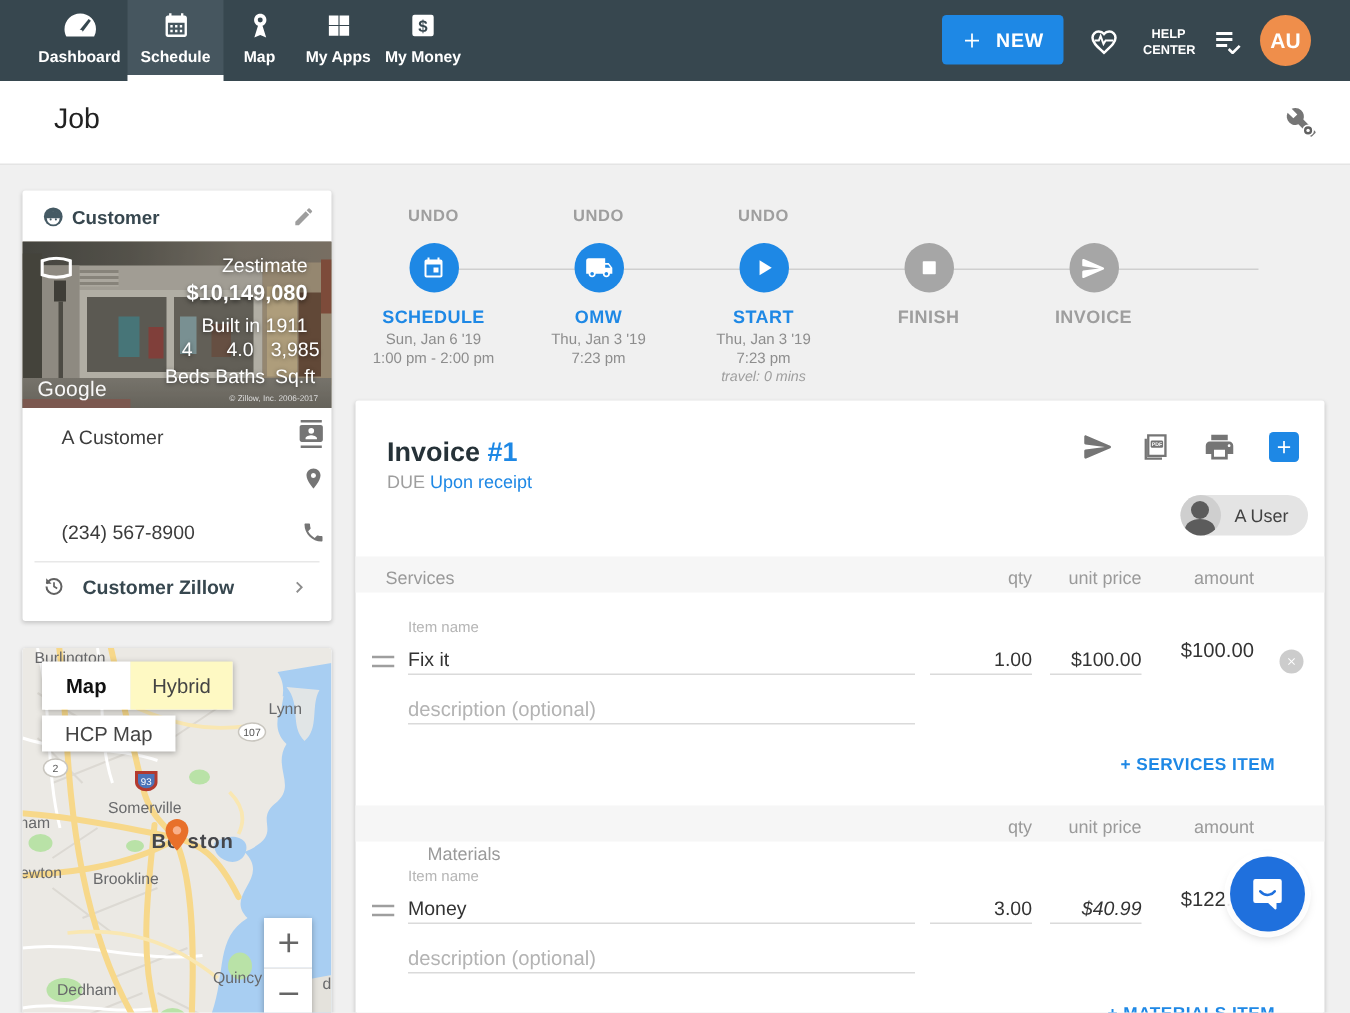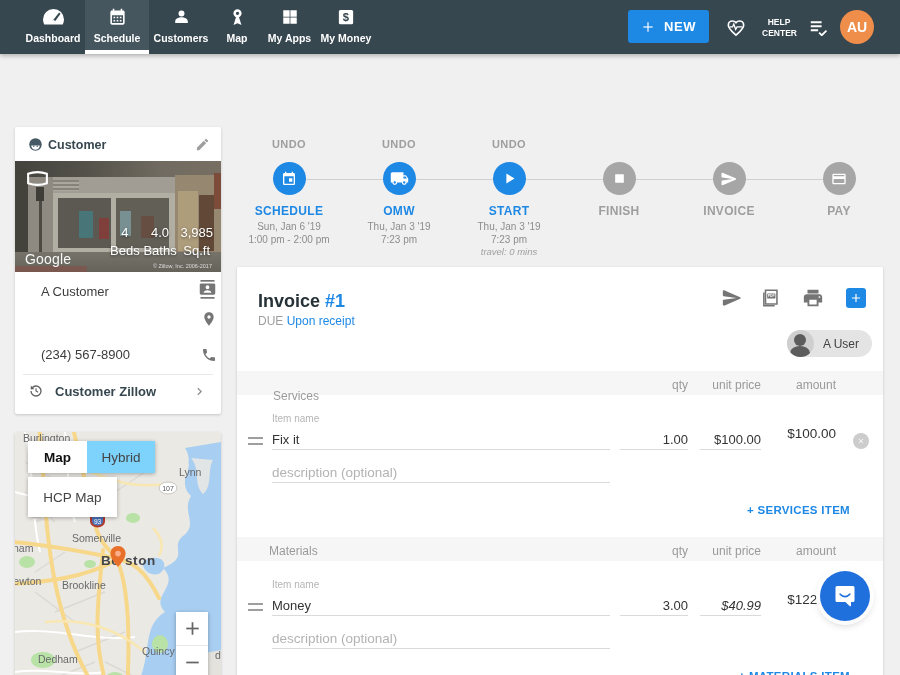--- a/index.html
+++ b/index.html
@@ -67,29 +67,20 @@
           <div class="tlabel">Dashboard</div>
         </div>
       <div class="tab active">
           <div class="ticon">
             <svg width="19" height="19" viewBox="0 0 24 24" fill="#fff">
               <path d="M19 3h-1V1h-2v2H8V1H6v2H5c-1.1 0-2 .9-2 2v14c0 1.1.9 2 2 2h14c1.1 0 2-.9 2-2V5c0-1.1-.9-2-2-2zm0 16H5V9h14v10zM7 11h2v2H7zm4 0h2v2h-2zm4 0h2v2h-2zm-8 4h2v2H7zm4 0h2v2h-2zm4 0h2v2h-2z"></path>
             </svg>
           </div>
           <div class="tlabel">Schedule</div>
         </div>
-      <div class="tab">
-          <div class="ticon">
-            <svg width="21" height="21" viewBox="0 0 24 24" fill="#fff">
-              <circle cx="12" cy="7.4" r="3.4"></circle>
-              <path d="M12 11.8c-3.6 0-7.2 1.8-7.2 4.6v1.8h14.4v-1.8c0-2.8-3.6-4.6-7.2-4.6z"></path>
-            </svg>
-          </div>
-          <div class="tlabel">Customers</div>
-        </div>
       <div class="tab" style="width:48px">
           <div class="ticon">
             <svg width="19" height="19" viewBox="0 0 24 24" fill="#fff">
               <path d="M12 1.5c-2.9 0-5.2 2.3-5.2 5.2 0 2.2 1.4 4.1 3.3 4.9L7 21.5l5-2.1 5 2.1-3.1-9.9c1.9-.8 3.3-2.7 3.3-4.9 0-2.9-2.3-5.2-5.2-5.2zm0 3.1a2.1 2.1 0 110 4.2 2.1 2.1 0 010-4.2z"></path>
             </svg>
           </div>
           <div class="tlabel">Map</div>
         </div>
       <div class="tab" style="width:57px">
           <div class="ticon">
@@ -118,20 +109,28 @@
           <path d="M12 20.2l-1.3-1.2C6 14.7 2.8 11.8 2.8 8.2 2.8 5.4 5 3.2 7.8 3.2c1.6 0 3.2.75 4.2 1.95 1-1.2 2.6-1.95 4.2-1.95 2.8 0 5 2.2 5 5 0 3.6-3.2 6.5-7.9 10.9L12 20.2z" fill="none" stroke="#fff" stroke-width="2"></path>
           <path d="M4.5 10.3h3.4l1.4-3.4 2.3 6.3 1.7-2.9h6.2" stroke="#fff" stroke-width="1.6" fill="none"></path>
         </svg>
       <div class="helptxt" style="position:absolute;left:762px;top:17px;width:34px;">HELP<br>CENTER</div>
       <svg width="19" height="17" viewBox="0 0 24 22" fill="#fff" style="position:absolute;left:809px;top:19px;">
           <path d="M2 3h14v2.6H2zM2 8.2h14v2.6H2zM2 13.4h9.5V16H2z"></path>
           <path d="M13.6 16.9l2.6 2.6 5.3-5.3 1.6 1.6-6.9 6.9-4.2-4.2z"></path>
         </svg>
       <div class="avatar" style="position:absolute;left:840px;top:10px;">AU</div>
     </div>
+  </div>
+  <div class="jobbar">
+      <div class="title">Job</div>
+    <div class="tools"><svg width="21" height="21" viewBox="0 0 24 24" fill="#757575">
+          <path d="M22.7 19l-9.1-9.1c.9-2.3.4-5-1.5-6.9-2-2-5-2.4-7.4-1.3L9 6 6 9 1.6 4.7C.4 7.1.9 10.1 2.9 12.1c1.9 1.9 4.6 2.4 6.9 1.5l9.1 9.1c.4.4 1 .4 1.4 0l2.3-2.3c.5-.4.5-1.1.1-1.4z"></path>
+          <circle cx="17.2" cy="18.2" r="3.8" fill="#616161" stroke="#fff" stroke-width="1.4"></circle>
+          <circle cx="17.2" cy="18.2" r="1.3" fill="#fff"></circle>
+        </svg></div>
   </div>
   <div class="card" id="custcard">
     <svg width="15" height="15" viewBox="0 0 24 24" style="position:absolute;left:13px;top:10px;">
         <circle cx="12" cy="12" r="10" fill="#455a64"></circle>
         <circle cx="12" cy="13.5" r="6.8" fill="#fff"></circle>
         <path d="M4.5 13.5a7.5 7.5 0 0115 0" fill="#455a64"></path>
         <circle cx="9.2" cy="14.8" r="1.1" fill="#455a64"></circle>
         <circle cx="14.8" cy="14.8" r="1.1" fill="#455a64"></circle>
       </svg>
     <div style="position:absolute;left:33px;top:11px;font-size:12.5px;font-weight:bold;color:#37474f;">Customer</div>
@@ -157,20 +156,25 @@
       <div style="position:absolute;left:160px;top:14px;width:46px;height:82px;background:#b3a085;"></div>
       <div style="position:absolute;left:163px;top:30px;width:20px;height:60px;background:#d3bd92;"></div>
       <div style="position:absolute;left:184px;top:34px;width:15px;height:56px;background:#70503c;"></div>
       <div style="position:absolute;left:199px;top:12px;width:7px;height:36px;background:#94543f;"></div>
       <div style="position:absolute;left:0;bottom:0;width:206px;height:20px;background:linear-gradient(180deg,#8b877e,#767269);"></div>
       <div style="position:absolute;left:0;bottom:0;width:72px;height:6px;background:#91655a;"></div>
       <div style="position:absolute;inset:0;background:rgba(45,44,40,.22);"></div>
       <svg width="23" height="15" viewBox="0 0 24 16" style="position:absolute;left:11px;top:10px;">
           <path d="M2 3C5.8 1.6 8.8 1.2 12 1.2s6.2.4 10 1.8v10C18.2 14.4 15.2 14.8 12 14.8s-6.2-.4-10-1.8v-10z" fill="none" stroke="#fff" stroke-width="2.2"></path>
         </svg>
+      <div style="position:absolute;right:16px;top:8px;text-align:right;color:#fff;text-shadow:0 1px 3px rgba(0,0,0,.5);">
+        <div style="font-size:13px;">Zestimate</div>
+        <div style="font-size:14.5px;font-weight:bold;margin-top:4px;">$10,149,080</div>
+        <div style="font-size:13px;margin-top:5px;">Built in 1911</div>
+      </div>
       <div style="position:absolute;left:95px;top:63px;width:103px;color:#fff;text-shadow:0 1px 3px rgba(0,0,0,.5);font-size:13px;display:flex;justify-content:space-between;text-align:center;line-height:1.38;">
         <div>4<br>Beds</div>
           <div>4.0<br>Baths</div>
           <div>3,985<br>Sq.ft</div>
       </div>
       <div style="position:absolute;left:10px;bottom:5px;color:#fff;font-size:14px;letter-spacing:.2px;opacity:.95;">Google</div>
       <div style="position:absolute;right:9px;bottom:3px;color:#ddd;font-size:5.5px;">© Zillow, Inc. 2006-2017</div>
     </div>
     <div style="position:absolute;left:26px;top:157px;font-size:13px;color:#3c3c3c;">A Customer</div>
     <svg width="17" height="19" viewBox="0 0 24 27" fill="#757575" style="position:absolute;left:184px;top:153px;">
@@ -247,23 +251,23 @@
         <ellipse cx="153" cy="56" rx="9" ry="6" fill="#fff" stroke="#c9c6bf"></ellipse>
         <text x="153" y="58.5" fill="#555">107</text>
         <path d="M76,83 h13 v6.5 a6.5 5 0 01-6.5 5 a6.5 5 0 01-6.5-5 Z" fill="#4c74b9" stroke="#b33a2f" stroke-width="2"></path>
         <text x="82.5" y="91.5" fill="#fff" font-size="6.5">93</text>
       </g>
       <path d="M103,114 c-4.2,0 -7.6,3.4 -7.6,7.6 c0,5.7 7.6,13.4 7.6,13.4 s7.6,-7.7 7.6,-13.4 c0,-4.2 -3.4,-7.6 -7.6,-7.6z" fill="#e8702a"></path>
       <circle cx="103" cy="121.6" r="2.8" fill="#f9b08a"></circle>
     </svg>
     <div style="position:absolute;left:13px;top:9px;display:flex;box-shadow:0 1px 4px rgba(0,0,0,.3);">
       <div style="width:59px;height:32px;background:#fff;display:flex;align-items:center;justify-content:center;font-size:13.5px;font-weight:bold;color:#111;">Map</div>
-      <div style="width:68px;height:32px;background:#7dd3fc;display:flex;align-items:center;justify-content:center;font-size:13.5px;color:#444;">Hybrid</div>
-    </div>
-    <div style="position:absolute;left:13px;top:45px;width:89px;height:40px;background:#fff;box-shadow:0 1px 4px rgba(0,0,0,.3);display:flex;align-items:center;justify-content:center;font-size:13.5px;color:#444;">HCP Map</div>
+      <div style="width:68px;height:32px;background:#fef9c3;display:flex;align-items:center;justify-content:center;font-size:13.5px;color:#444;">Hybrid</div>
+    </div>
+    <div style="position:absolute;left:13px;top:45px;width:89px;height:24px;background:#fff;box-shadow:0 1px 4px rgba(0,0,0,.3);display:flex;align-items:center;justify-content:center;font-size:13.5px;color:#444;">HCP Map</div>
     <div style="position:absolute;left:161px;top:180px;width:32px;box-shadow:0 1px 4px rgba(0,0,0,.3);">
       <div style="height:33px;background:#fff;display:flex;align-items:center;justify-content:center;">
           <svg width="15" height="15" viewBox="0 0 24 24" fill="#666">
             <path d="M10.6 2h2.8v20h-2.8z"></path>
             <path d="M2 10.6h20v2.8H2z"></path>
           </svg>
         </div>
       <div style="height:33px;background:#fff;display:flex;align-items:center;justify-content:center;border-top:1px solid #e8e8e8;">
           <svg width="15" height="15" viewBox="0 0 24 24" fill="#666">
             <path d="M2 10.6h20v2.8H2z"></path>
@@ -315,29 +319,20 @@
     </div>
     <div class="step" style="left:440px">
       <div class="undo">&nbsp;</div>
       <div class="scirc gray">
           <svg width="18" height="18" viewBox="0 0 24 24" fill="#fff">
             <path d="M3.4 20.4l17.45-7.48c.81-.35.81-1.49 0-1.84L3.4 3.6c-.66-.29-1.39.2-1.39.91L2 9.12c0 .5.37.93.87.99L17 12 2.87 13.88c-.5.07-.87.5-.87 1l.01 4.61c0 .71.73 1.2 1.39.91z"></path>
           </svg>
         </div>
       <div class="slabel gray">INVOICE</div>
     </div>
-    <div class="step" style="left:550px">
-      <div class="undo">&nbsp;</div>
-      <div class="scirc gray">
-          <svg width="16" height="16" viewBox="0 0 24 24" fill="#fff">
-            <path d="M20 4H4c-1.11 0-1.99.89-1.99 2L2 18c0 1.11.89 2 2 2h16c1.11 0 2-.89 2-2V6c0-1.11-.89-2-2-2zm0 14H4v-6h16v6zm0-10H4V6h16v2z"></path>
-          </svg>
-        </div>
-      <div class="slabel gray">PAY</div>
-    </div>
   </div>
   <div class="card" id="invcard">
     <div style="position:relative;height:104px;">
       <div class="invtitle">Invoice <span class="num">#1</span></div>
       <div class="invdue">DUE <a href="#">Upon receipt</a></div>
       <div class="invicons">
         <svg width="22" height="22" viewBox="0 0 24 24" fill="#757575">
             <path d="M3.4 20.4l17.45-7.48c.81-.35.81-1.49 0-1.84L3.4 3.6c-.66-.29-1.39.2-1.39.91L2 9.12c0 .5.37.93.87.99L17 12 2.87 13.88c-.5.07-.87.5-.87 1l.01 4.61c0 .71.73 1.2 1.39.91z"></path>
           </svg>
         <div style="width:17px"></div>
@@ -360,21 +355,21 @@
       </div>
       <div class="userpill">
         <div style="width:27px;height:27px;border-radius:50%;background:#cfcfcf;overflow:hidden;position:relative;margin-right:9px;">
           <div style="position:absolute;left:7.5px;top:4px;width:12px;height:12px;border-radius:50%;background:#5c5c5c;"></div>
           <div style="position:absolute;left:3.5px;top:16px;width:20px;height:14px;border-radius:50% 50% 0 0;background:#5c5c5c;"></div>
         </div>
         A User
       </div>
     </div>
     <div class="secthead">
-        <div style="left:36px;margin-top:11px;">Services</div>
+        <div style="left:20px;">Services</div>
         <div style="right:195px;">qty</div>
         <div style="right:122px;">unit price</div>
         <div style="right:47px;">amount</div>
       </div>
     <div class="sect">
       <div style="position:absolute;left:35px;top:18px;" class="iname">Item name</div>
       <svg width="15" height="12" style="position:absolute;left:11px;top:40px;">
           <path d="M0,3 h15 M0,9 h15" stroke="#9e9e9e" stroke-width="1.8"></path>
         </svg>
       <div class="ifield" style="left:35px;top:27px;width:338px;height:28px;">
@@ -391,21 +386,21 @@
           <svg width="8" height="8" viewBox="0 0 24 24" fill="#fff">
             <path d="M19 6.41L17.59 5 12 10.59 6.41 5 5 6.41 10.59 12 5 17.59 6.41 19 12 13.41 17.59 19 19 17.59 13.41 12z"></path>
           </svg>
         </div>
       <div class="ifield" style="left:35px;top:60px;width:338px;height:28px;">
           <div style="padding-top:10px;font-size:13.5px;color:#b3b3b3;">description (optional)</div>
         </div>
       <div class="addlink">+ SERVICES ITEM</div>
     </div>
     <div class="secthead">
-        <div style="left:32px;">Materials</div>
+        <div style="left:48px;margin-top:18px;">Materials</div>
         <div style="right:195px;">qty</div>
         <div style="right:122px;">unit price</div>
         <div style="right:47px;">amount</div>
       </div>
     <div class="sect">
       <div style="position:absolute;left:35px;top:18px;" class="iname">Item name</div>
       <svg width="15" height="12" style="position:absolute;left:11px;top:40px;">
           <path d="M0,3 h15 M0,9 h15" stroke="#9e9e9e" stroke-width="1.8"></path>
         </svg>
       <div class="ifield" style="left:35px;top:27px;width:338px;height:28px;">

